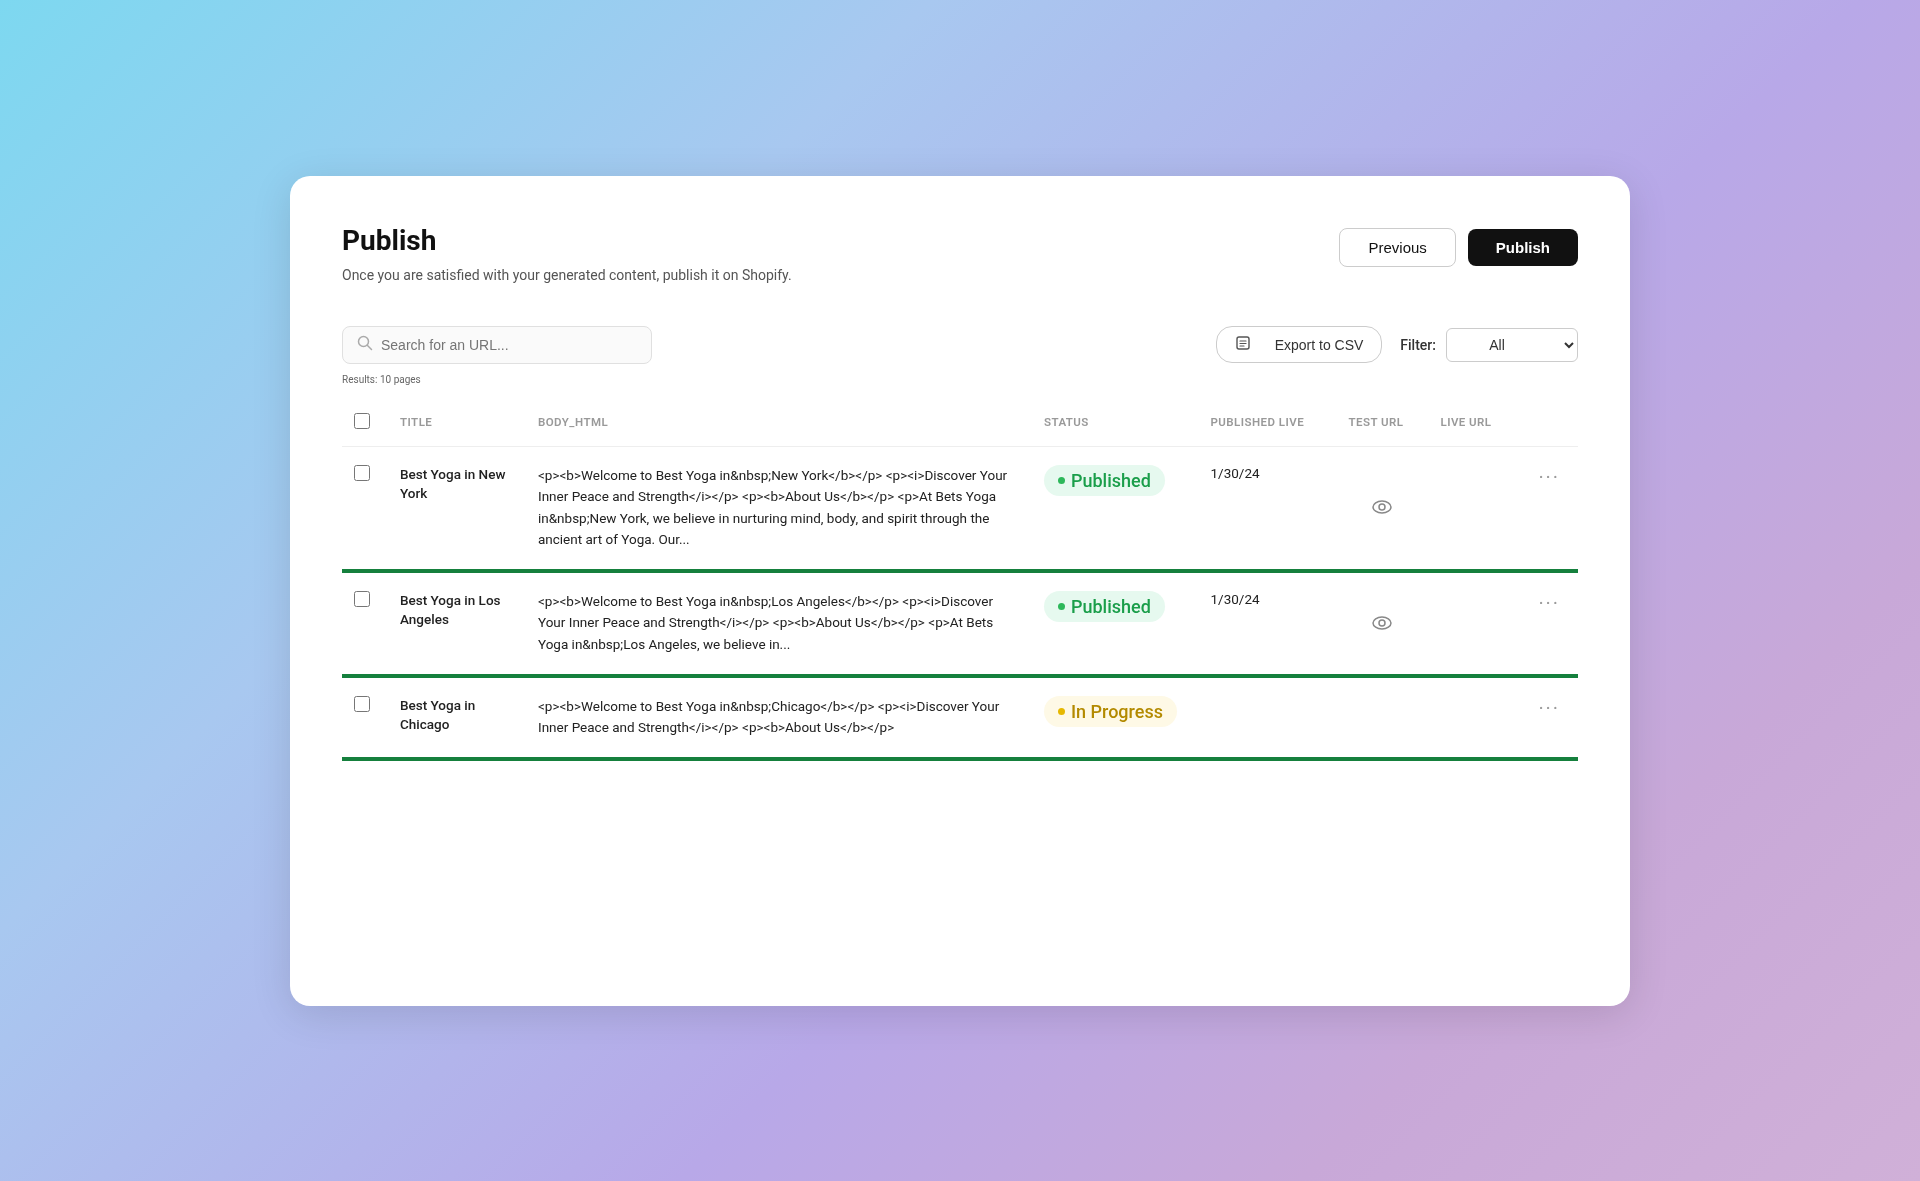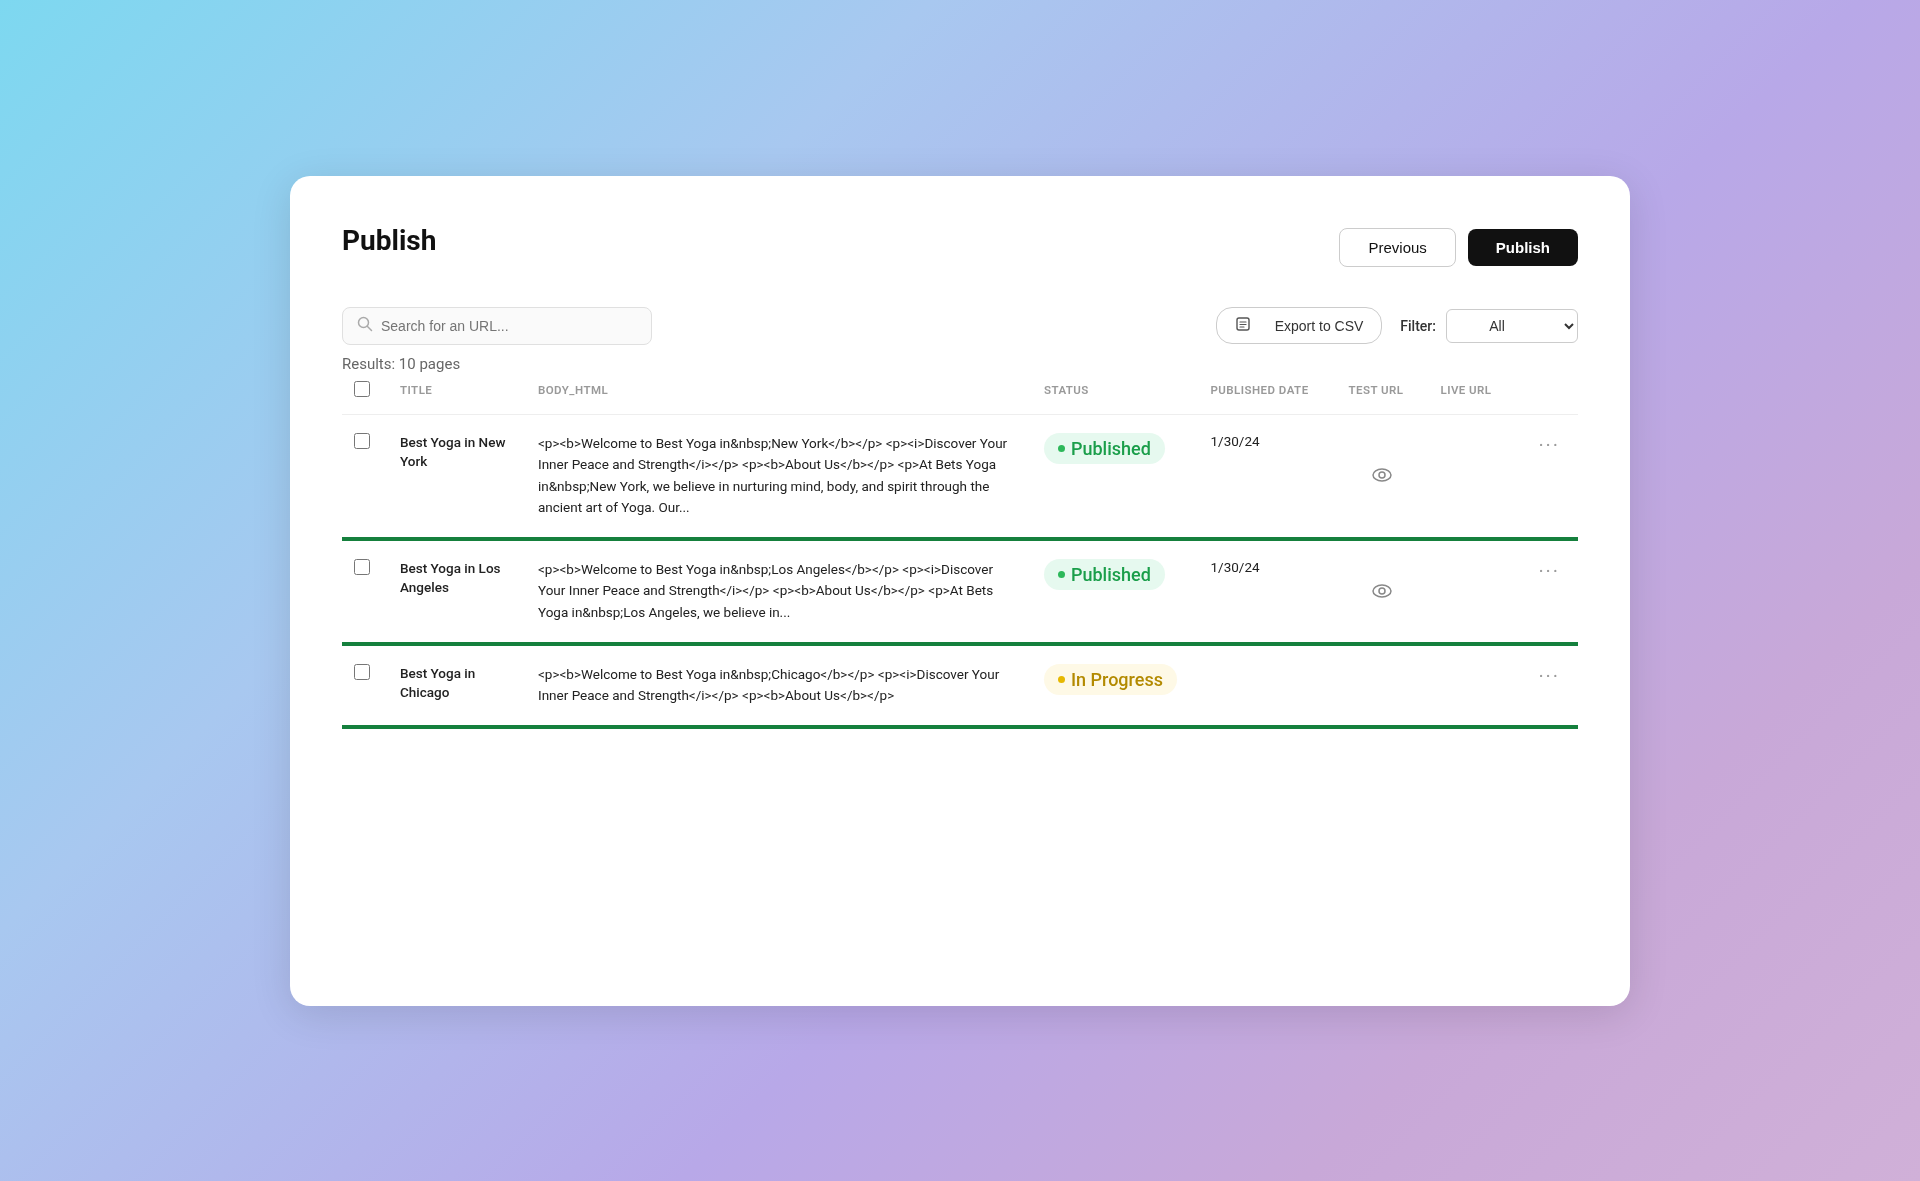--- a/index.html
+++ b/index.html
@@ -151,22 +151,23 @@
       padding: 7px 28px 7px 10px;
       font-size: 14px;
       color: #333333;
       background: #ffffff;
       appearance: auto;
       cursor: pointer;
       text-align: center;
     }
 
     .results-label {
-      font-size: 15px;
+      font-size: 10px;
       color: #666666;
+      margin-bottom: 20px;
     }
 
     .table {
       width: 100%;
       border-collapse: collapse;
     }
 
     .table thead tr th {
       text-align: left;
       font-size: 11.5px;
@@ -273,20 +274,21 @@
     }
   </style>
 </head>
 <body>
 
 <div class="card">
 
   <div class="header-row">
     <div class="header-left">
       <div class="page-title">Publish</div>
+      <div class="page-subtitle">Once you are satisfied with your generated content, publish it on Shopify.</div>
     </div>
     <div class="header-buttons">
       <button class="btn-previous">Previous</button>
       <button class="btn-publish">Publish</button>
     </div>
   </div>
 
   <div class="toolbar-row">
     <div class="search-box">
       <span class="search-icon">
@@ -325,21 +327,21 @@
 
   <table class="table">
     <thead>
       <tr>
         <th class="th-checkbox">
           <input type="checkbox" style="">
         </th>
         <th class="th-title">TITLE</th>
         <th class="th-body">BODY_HTML</th>
         <th class="th-status">STATUS</th>
-        <th class="th-date">PUBLISHED DATE</th>
+        <th class="th-date">PUBLISHED LIVE</th>
         <th class="th-test">TEST URL</th>
         <th class="th-live">LIVE URL</th>
         <th class="th-actions"></th>
       </tr>
     </thead>
     <tbody id="table-body">
     <tr>
           <td class="checkbox-cell"><input type="checkbox" style=""></td>
           <td class="cell-title">Best Yoga in New York</td>
           <td class="cell-body">&lt;p&gt;&lt;b&gt;Welcome to Best Yoga in&amp;nbsp;New York&lt;/b&gt;&lt;/p&gt;

